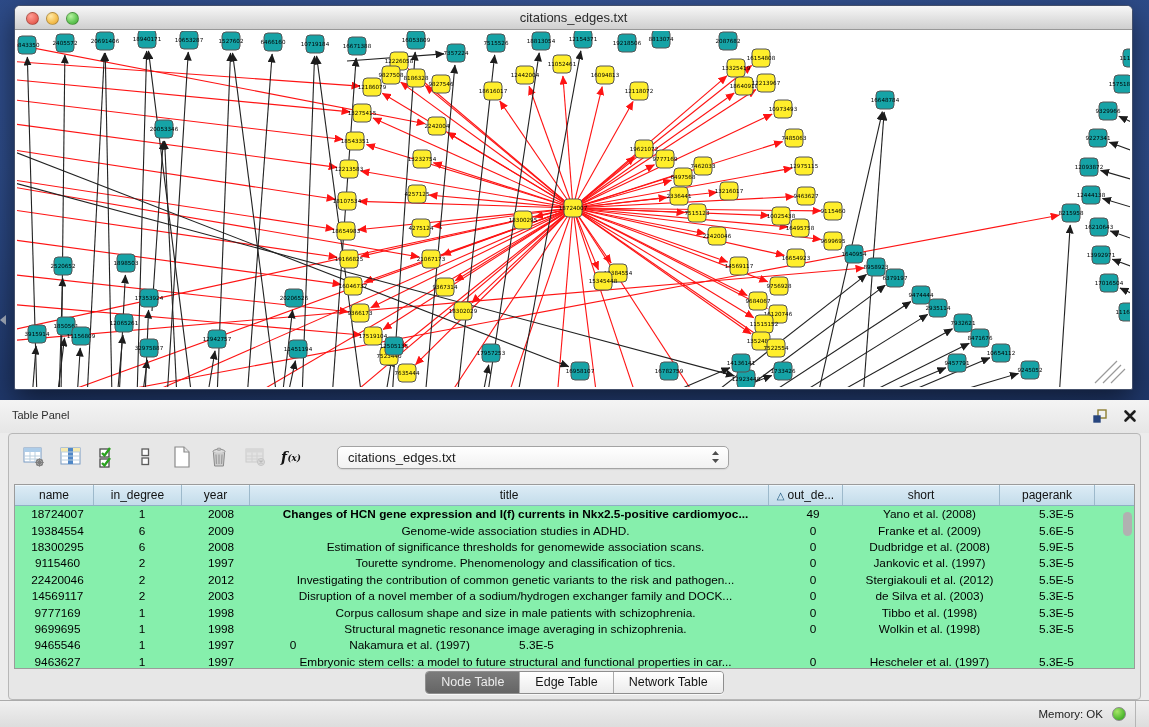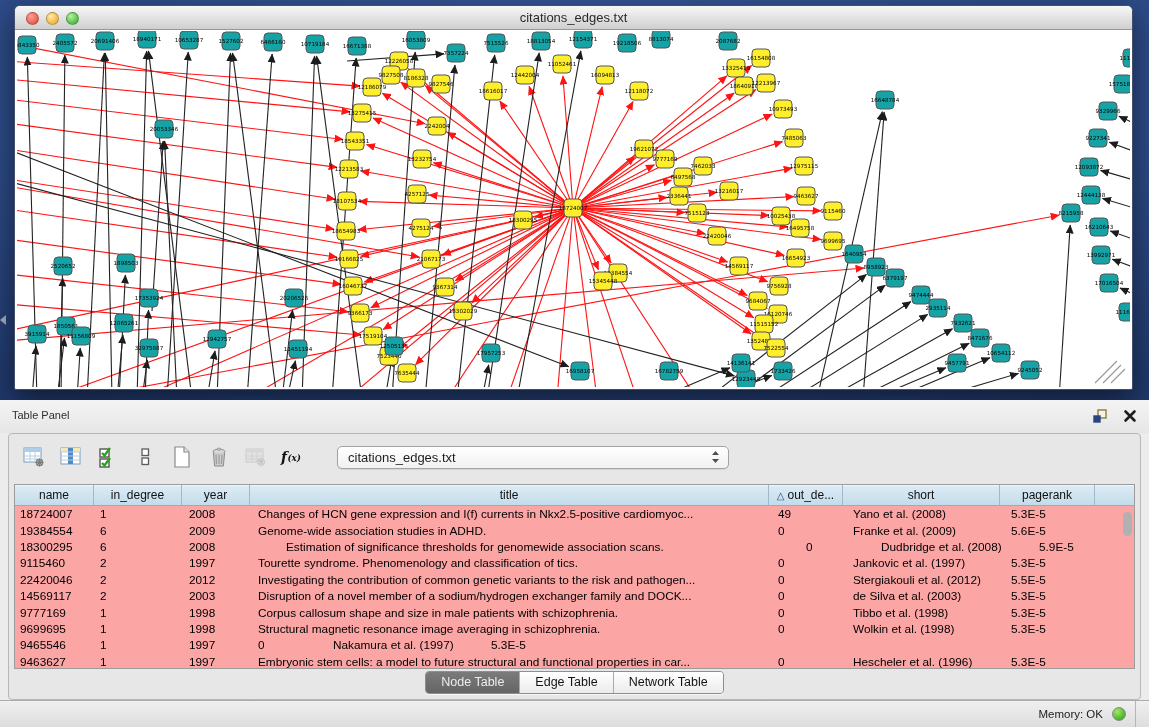--- a/index.html
+++ b/index.html
@@ -38,21 +38,21 @@
     background:#e7e7e7; border:1px solid #b7b7b7; border-radius:4px; }
 
   .toolbar { position:absolute; left:12px; top:9px; height:28px; display:flex; align-items:center; gap:11px; }
   .tbtn { width:26px; height:26px; display:flex; align-items:center; justify-content:center; border-radius:3px; }
   .combo { margin-left:20px; width:392px; height:23px; border:1px solid #a3a3a3; border-radius:5px;
     background:linear-gradient(#ffffff,#f1f1f1); display:flex; align-items:center;
     padding:0 8px 0 10px; font-size:13px; color:#1d1d1d; box-shadow:0 1px 1px rgba(0,0,0,.08); }
   .combo .val { flex:1 1 auto; overflow:hidden; white-space:nowrap; }
 
   .table-wrap { position:absolute; left:5px; right:5px; top:50px; bottom:30px;
-    background:#fca5a5; border:1px solid #9b9b9b; overflow:hidden; }
+    background:#86efac; border:1px solid #9b9b9b; overflow:hidden;text-align:center; }
   .thead { display:flex; height:21px; background:linear-gradient(#ddecf6,#c3dcea);
     border-bottom:1px solid #8fb0c4; box-shadow:inset 0 1px 0 #eef7fc; }
   .th { display:flex; align-items:center; justify-content:center; font-size:12px; color:#111;
     border-right:1px solid #9db9cb; overflow:hidden; white-space:nowrap; }
   .th .sort { font-size:10px; margin-right:3px; color:#16527c; }
   .tr { display:flex; height:16.4px; align-items:center; }
   .td { font-size:11.8px; color:#000; padding-left:5px; overflow:hidden; white-space:nowrap; }
   .vscroll { position:absolute; right:2px; top:24px; width:9px; height:160px; }
   .vthumb { position:absolute; top:3px; left:0; width:9px; height:24px; border-radius:5px; background:#b1b1b1; }
 
@@ -599,39 +599,39 @@
           </div>
           <div class="th" style="width: 95px;">
             <span>pagerank</span>
           </div>
         </div>
       <div id="tbody">
           <div class="tr">
             <div class="td" style="width: 80px;">18724007</div>
             <div class="td" style="width: 89px;">1</div>
             <div class="td" style="width: 69px;">2008</div>
-            <div class="td" style="width: 520px;">Changes of HCN gene expression and I(f) currents in Nkx2.5-positive cardiomyoc...</div>
+            <div class="td" style="width: 520px; font-weight: bold;">Changes of HCN gene expression and I(f) currents in Nkx2.5-positive cardiomyoc...</div>
             <div class="td" style="width: 75px;">49</div>
             <div class="td" style="width: 158px;">Yano et al. (2008)</div>
             <div class="td" style="width: 96px;">5.3E-5</div>
           </div>
           <div class="tr">
             <div class="td" style="width: 80px;">19384554</div>
             <div class="td" style="width: 89px;">6</div>
             <div class="td" style="width: 69px;">2009</div>
             <div class="td" style="width: 520px;">Genome-wide association studies in ADHD.</div>
             <div class="td" style="width: 75px;">0</div>
             <div class="td" style="width: 158px;">Franke et al. (2009)</div>
             <div class="td" style="width: 96px;">5.6E-5</div>
           </div>
           <div class="tr">
             <div class="td" style="width: 80px;">18300295</div>
             <div class="td" style="width: 89px;">6</div>
             <div class="td" style="width: 69px;">2008</div>
-            <div class="td" style="width: 520px; margin-left: 28px;">Estimation of significance thresholds for genomewide association scans.</div>
+            <div class="td" style="width: 520px;">Estimation of significance thresholds for genomewide association scans.</div>
             <div class="td" style="width: 75px;">0</div>
             <div class="td" style="width: 158px;">Dudbridge et al. (2008)</div>
             <div class="td" style="width: 96px;">5.9E-5</div>
           </div>
           <div class="tr">
             <div class="td" style="width: 80px;">9115460</div>
             <div class="td" style="width: 89px;">2</div>
             <div class="td" style="width: 69px;">1997</div>
             <div class="td" style="width: 520px;">Tourette syndrome. Phenomenology and classification of tics.</div>
             <div class="td" style="width: 75px;">0</div>
@@ -681,21 +681,21 @@
             <div class="td" style="width: 75px;">0</div>
             <div class="td" style="width: 158px;">Nakamura et al. (1997)</div>
             <div class="td" style="width: 96px;">5.3E-5</div>
           </div>
           <div class="tr">
             <div class="td" style="width: 80px;">9463627</div>
             <div class="td" style="width: 89px;">1</div>
             <div class="td" style="width: 69px;">1997</div>
             <div class="td" style="width: 520px;">Embryonic stem cells: a model to future structural and functional properties in car...</div>
             <div class="td" style="width: 75px;">0</div>
-            <div class="td" style="width: 158px;">Hescheler et al. (1996)</div>
+            <div class="td" style="width: 158px;">Hescheler et al. (1997)</div>
             <div class="td" style="width: 96px;">5.3E-5</div>
           </div>
         </div>
       <div class="vscroll">
         <div class="vthumb"></div>
       </div>
     </div>
 
     <div class="tabs-row">
       <div class="tabs" id="tabs">

